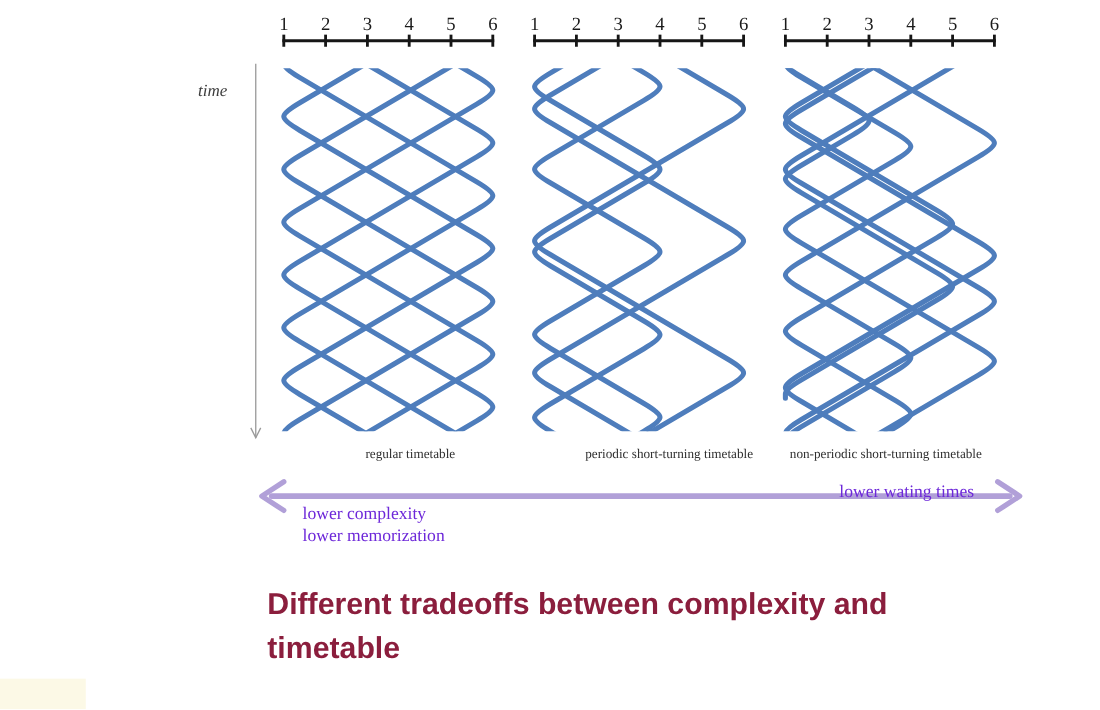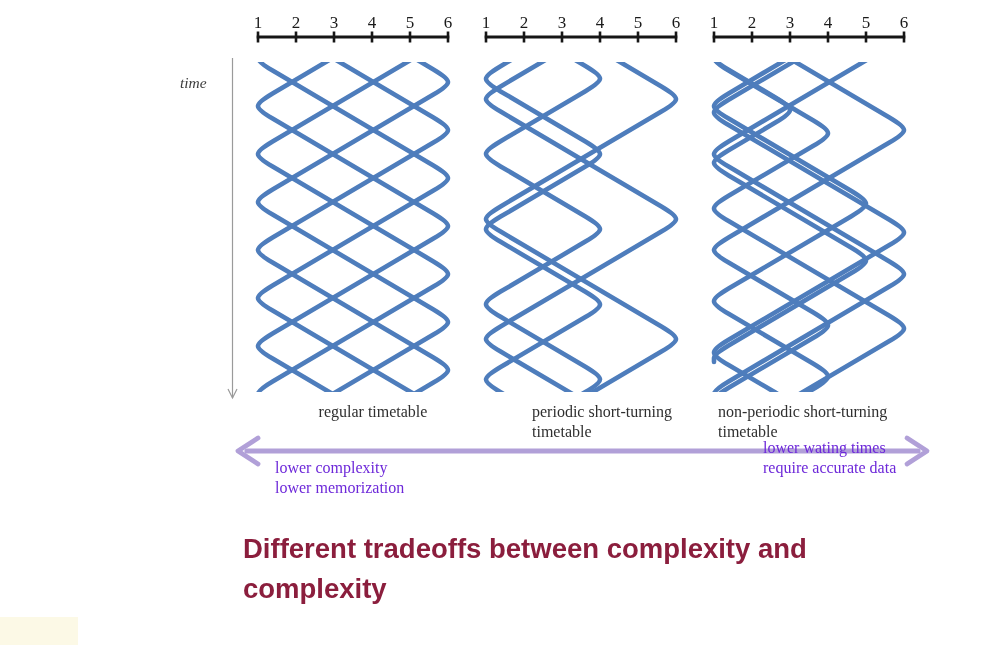--- a/index.html
+++ b/index.html
@@ -1,21 +1,21 @@
 <!DOCTYPE html>
 <html><head>
 <meta charset="utf-8">
 <style>
   html,body{margin:0;padding:0;background:#ffffff;}
   .slide{position:relative;width:1000px;height:645px;background:#ffffff;overflow:hidden;
          font-family:"Liberation Serif", serif;}
   #diagram-svg{position:absolute;left:0;top:0;}
   .time-label{position:absolute;left:180px;top:74px;width:67px;text-align:left;
               font-style:italic;font-size:15.5px;color:#3d3d3d;}
-  .caption{position:absolute;top:402px;font-size:16px;line-height:20px;color:#2f2f2f;}
+  .caption{position:absolute;top:402px;font-size:12px;line-height:20px;color:#2f2f2f;}
   .cap1{left:268px;width:210px;text-align:center;}
   .cap2{left:532px;width:185px;}
   .cap3{left:718px;width:215px;}
   .side-text{position:absolute;font-size:16px;line-height:19.5px;color:#6d28d9;}
   .side-left{left:275px;top:458px;}
   .side-right{left:763px;top:438px;}
   .slide-title{position:absolute;left:243px;top:529px;width:680px;
                font-family:"Liberation Sans", sans-serif;font-size:27.5px;
                line-height:39.5px;font-weight:700;}
   .corner-patch{position:absolute;left:0px;top:617px;width:78px;height:28px;
@@ -121,22 +121,21 @@
   <div class="caption cap2">periodic short-turning timetable</div>
   <div class="caption cap3">non-periodic short-turning timetable</div>
 
   <div class="side-text side-left">
     <div>lower complexity</div>
     <div>lower memorization</div>
   </div>
 
   <div class="side-text side-right">
     <div>lower wating times</div>
-    <div>require accurate data</div>
   </div>
 
   <div class="slide-title" style="color: rgb(139, 30, 61);">
     <div>Different tradeoffs between complexity and</div>
-    <div>complexity</div>
+    <div>timetable</div>
   </div>
 
   <div class="corner-patch"></div>
 </div>
 
 </body></html>

